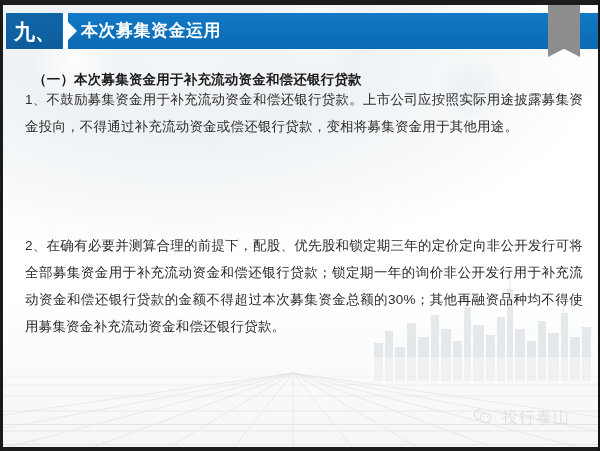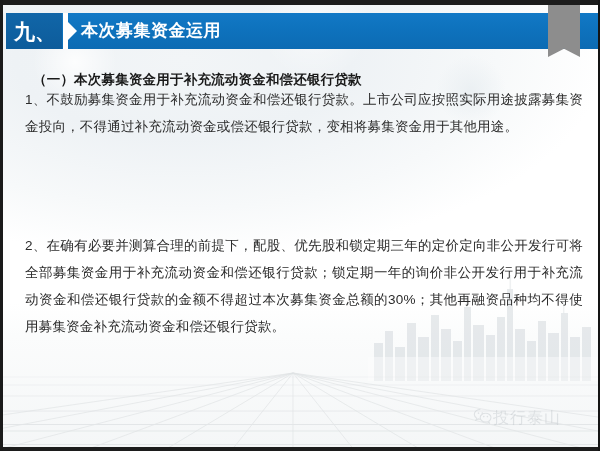--- a/index.html
+++ b/index.html
@@ -162,21 +162,21 @@
   }
   #para-1 { top: 86px; }
   #para-2 { top: 188px; margin-top: 44px; }
 
   
   .watermark {
     position: absolute;
     left: 470px; top: 408px;
     display: flex;
     align-items: center;
-    gap: 0;
+    gap: 9px;
     opacity: 0.38;
   }
   .wm-icon { display: block; }
   .wm-text {
     font-size: 16px;
     color: #b9bfc4;
     letter-spacing: 1px;
     font-family: "Liberation Serif", "DejaVu Serif", serif;
     white-space: nowrap;
   }

